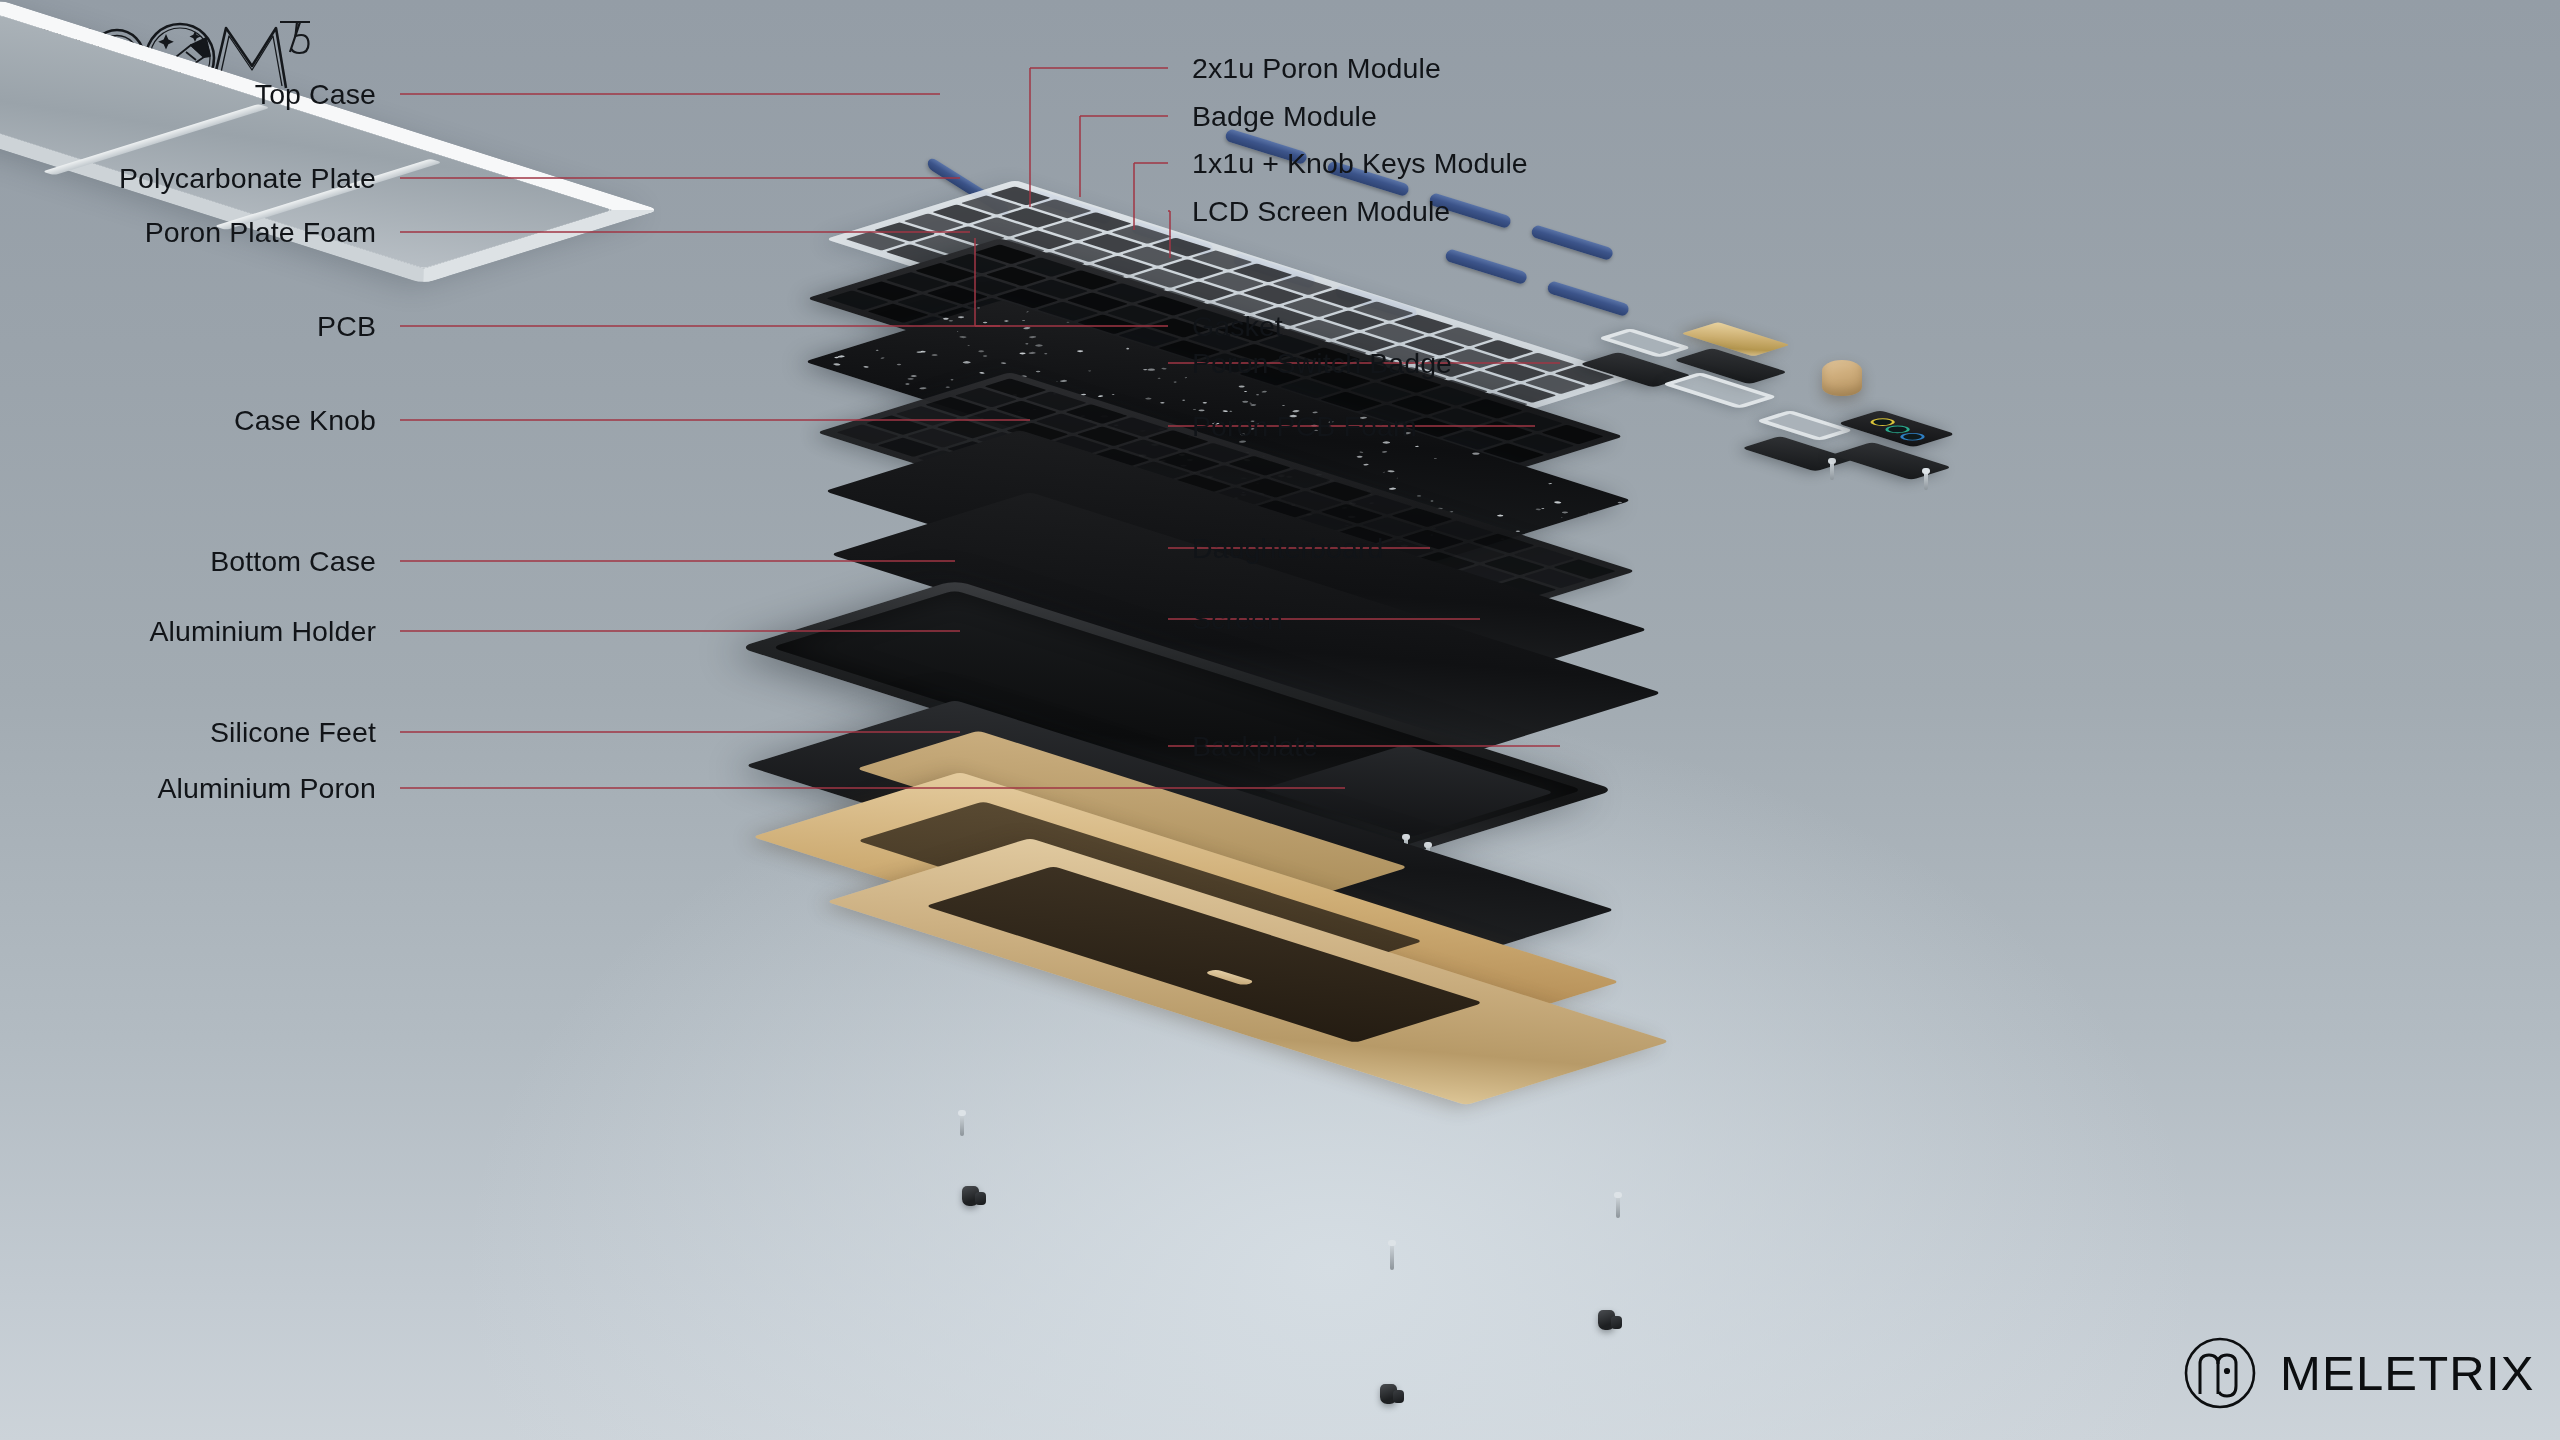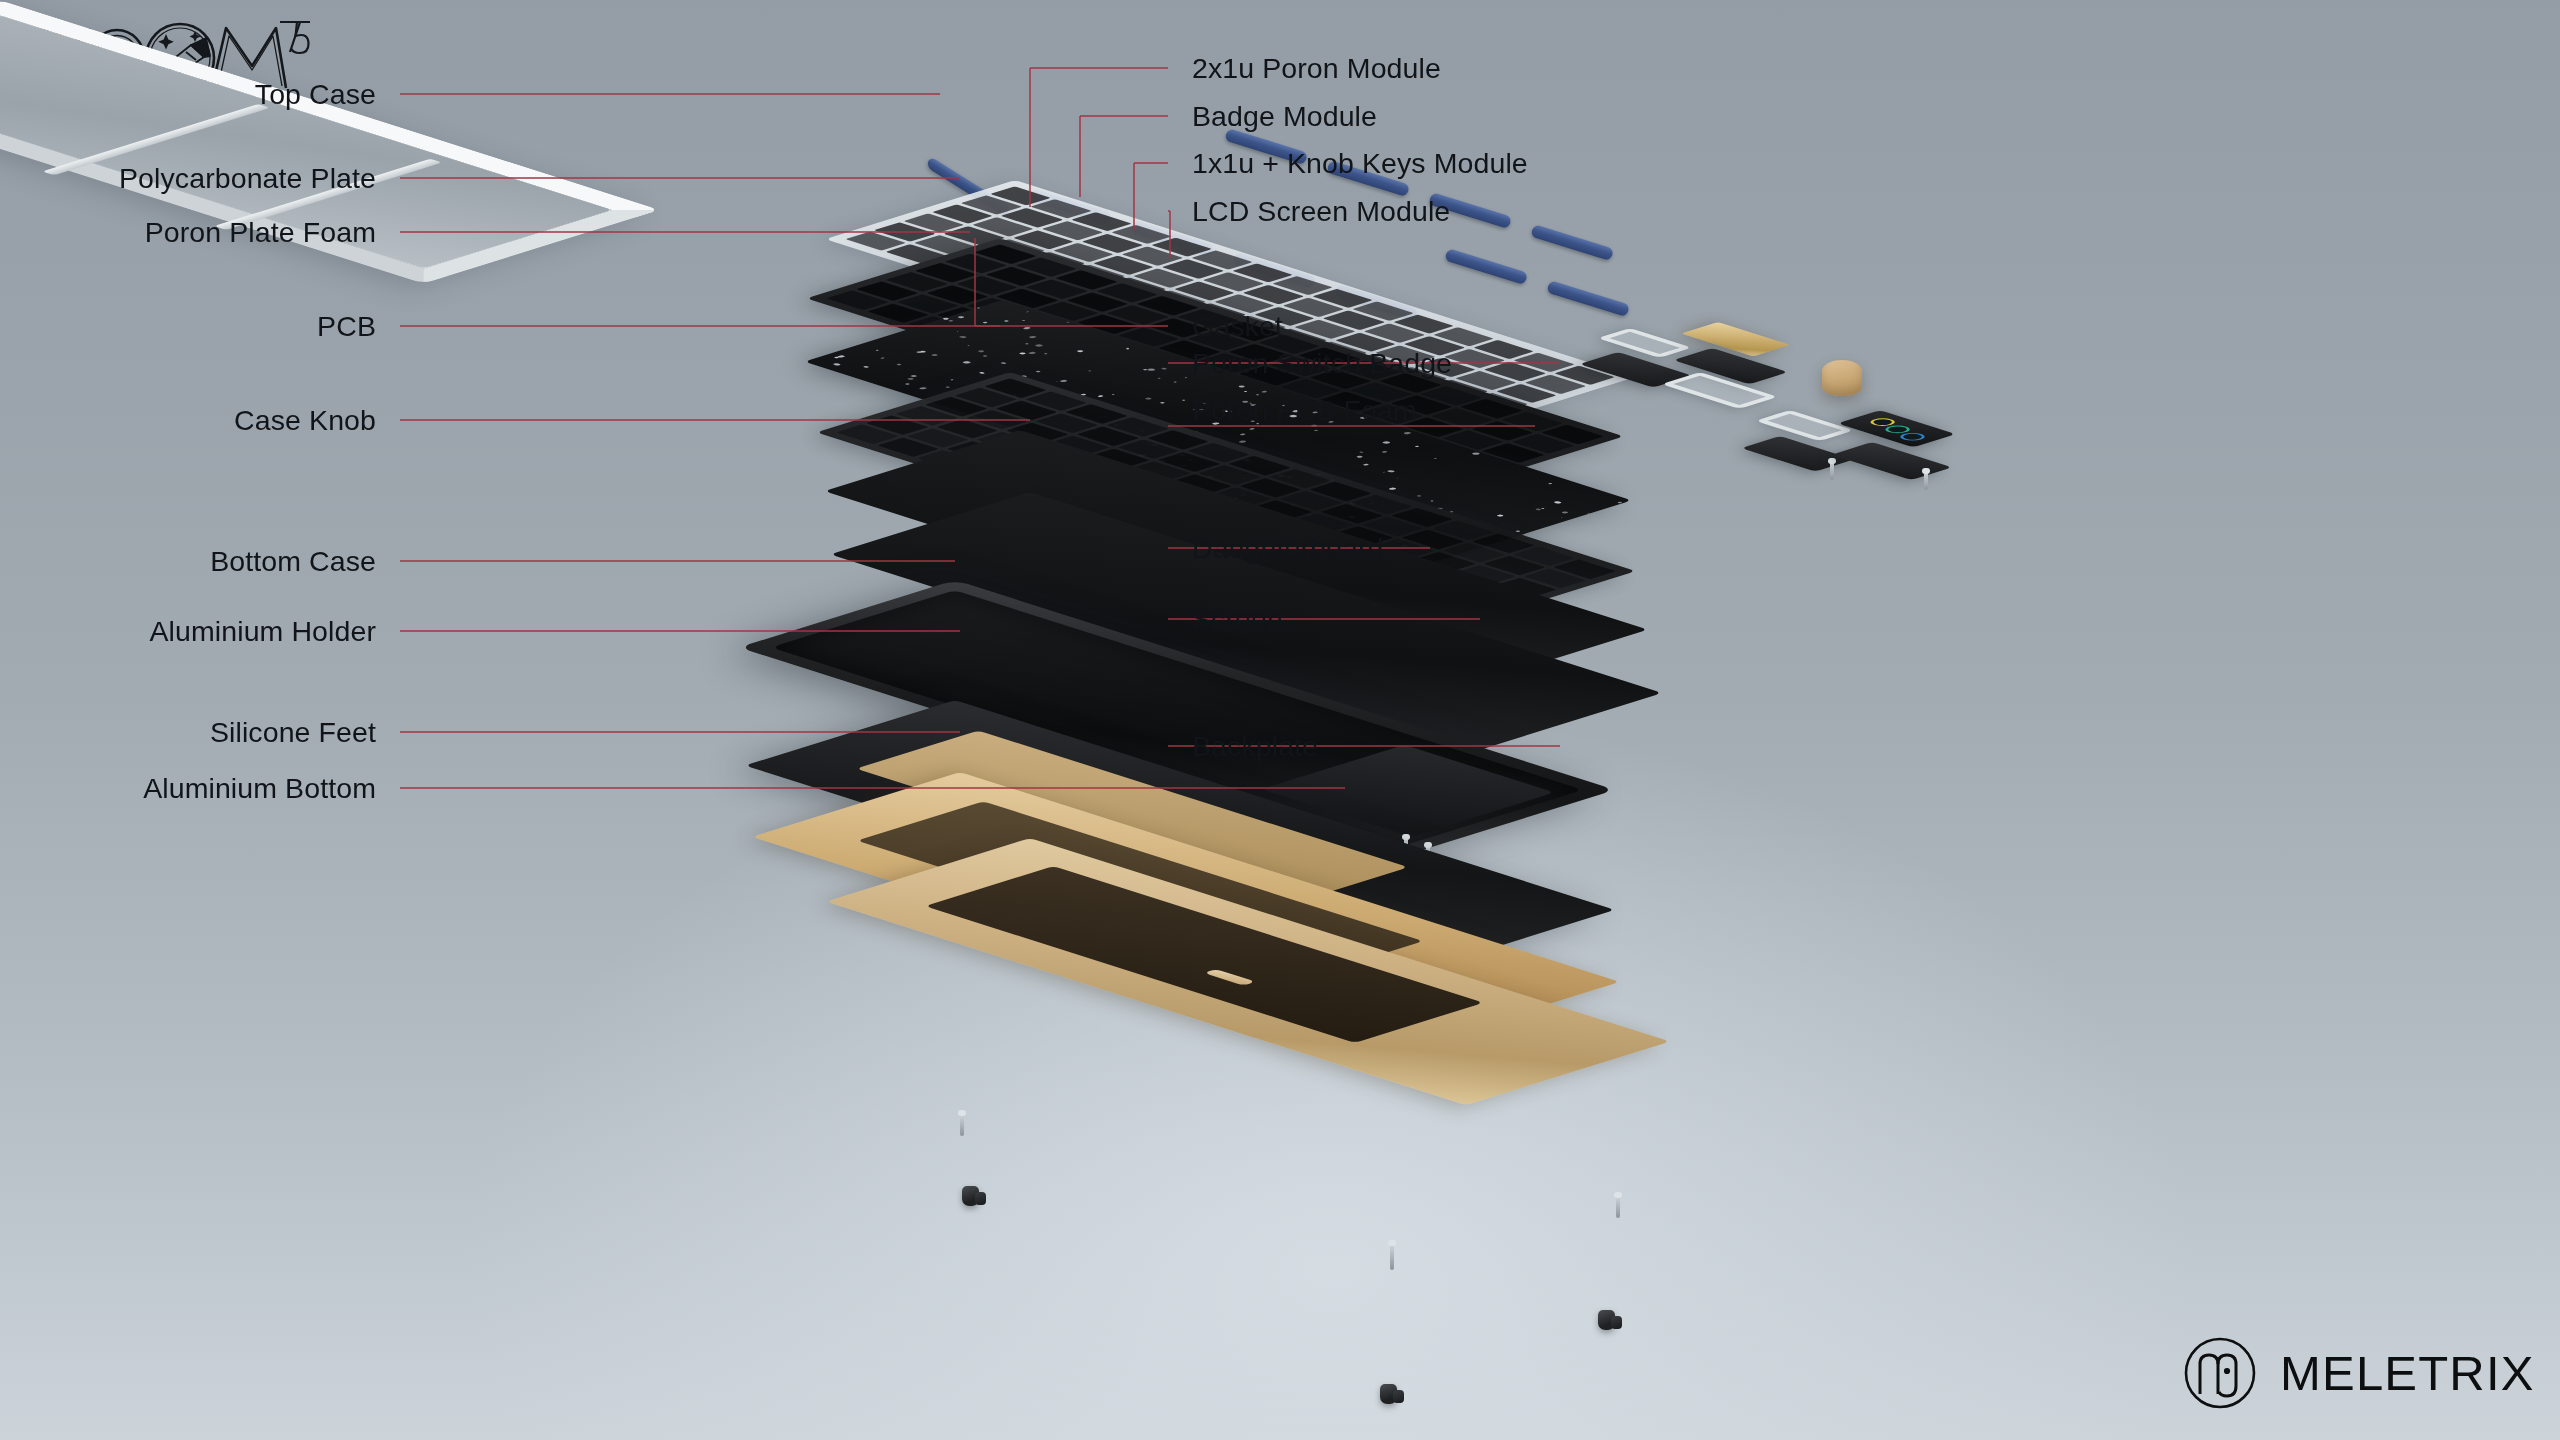--- a/index.html
+++ b/index.html
@@ -788,30 +788,30 @@
 
   <div id="labels-left">
       <div class="lbl left" style="right: 2184px; top: 94px;">Top Case</div>
       <div class="lbl left" style="right: 2184px; top: 178px;">Polycarbonate Plate</div>
       <div class="lbl left" style="right: 2184px; top: 232px;">Poron Plate Foam</div>
       <div class="lbl left" style="right: 2184px; top: 326px;">PCB</div>
       <div class="lbl left" style="right: 2184px; top: 420px;">Case Knob</div>
       <div class="lbl left" style="right: 2184px; top: 561px;">Bottom Case</div>
       <div class="lbl left" style="right: 2184px; top: 631px;">Aluminium Holder</div>
       <div class="lbl left" style="right: 2184px; top: 732px;">Silicone Feet</div>
-      <div class="lbl left" style="right: 2184px; top: 788px;">Aluminium Bottom</div>
+      <div class="lbl left" style="right: 2184px; top: 788px;">Aluminium Poron</div>
     </div>
   <div id="labels-right">
       <div class="lbl right" style="left: 1192px; top: 68px;">2x1u Poron Module</div>
       <div class="lbl right" style="left: 1192px; top: 116px;">Badge Module</div>
       <div class="lbl right" style="left: 1192px; top: 163px;">1x1u + Knob Keys Module</div>
       <div class="lbl right" style="left: 1192px; top: 211px;">LCD Screen Module</div>
       <div class="lbl right" style="left: 1192px; top: 326px;">Gasket</div>
       <div class="lbl right" style="left: 1192px; top: 363px;">Poron Switch Badge</div>
-      <div class="lbl right" style="left: 1192px; top: 410px;">Poron PCB Foam</div>
+      <div class="lbl right" style="left: 1192px; top: 426px;">Poron PCB Foam</div>
       <div class="lbl right" style="left: 1192px; top: 548px;">Daughterboard</div>
       <div class="lbl right" style="left: 1192px; top: 619px;">Screen</div>
       <div class="lbl right" style="left: 1192px; top: 746px;">Backplate</div>
     </div>
 
   <svg id="meletrix" viewBox="0 0 360 86">
     <g fill="none" stroke="#0c0e10" stroke-width="2.6">
       <circle cx="44" cy="43" r="34"></circle>
       <path d="M24 64 V34 q0 -9 9 -9 q9 0 9 9 V64" stroke-width="3"></path>
       <path d="M42 34 q0 -9 9 -9 q9 0 9 9 v22 q0 10 -9 10 q-6 0 -8 -4" stroke-width="3"></path>

